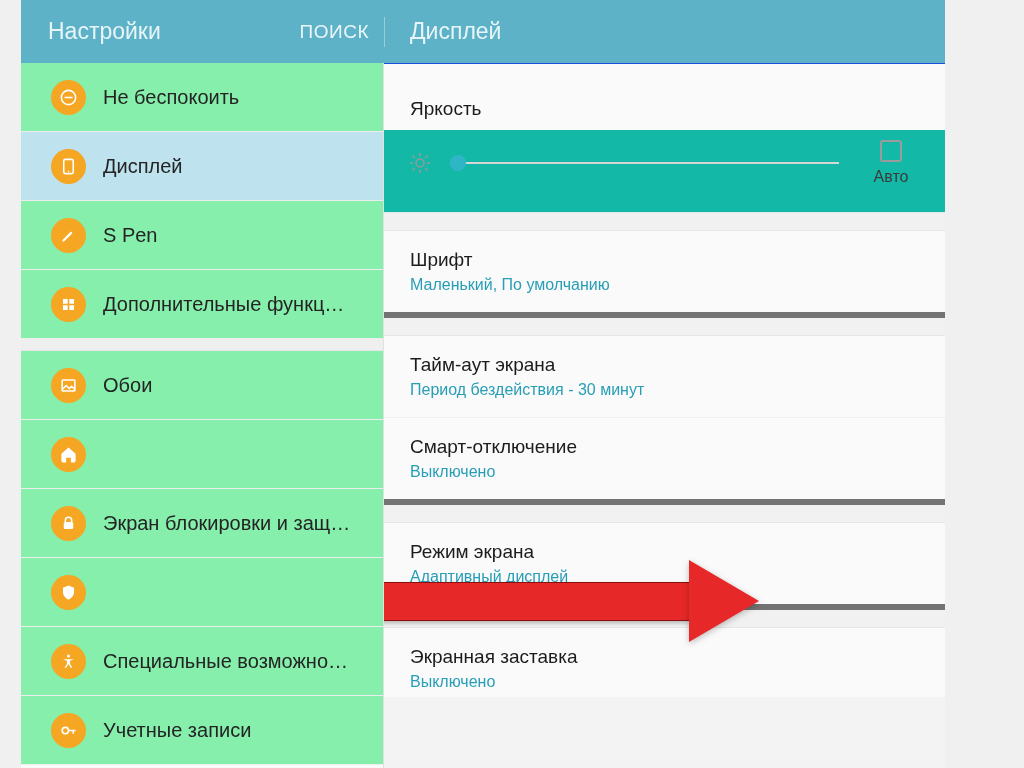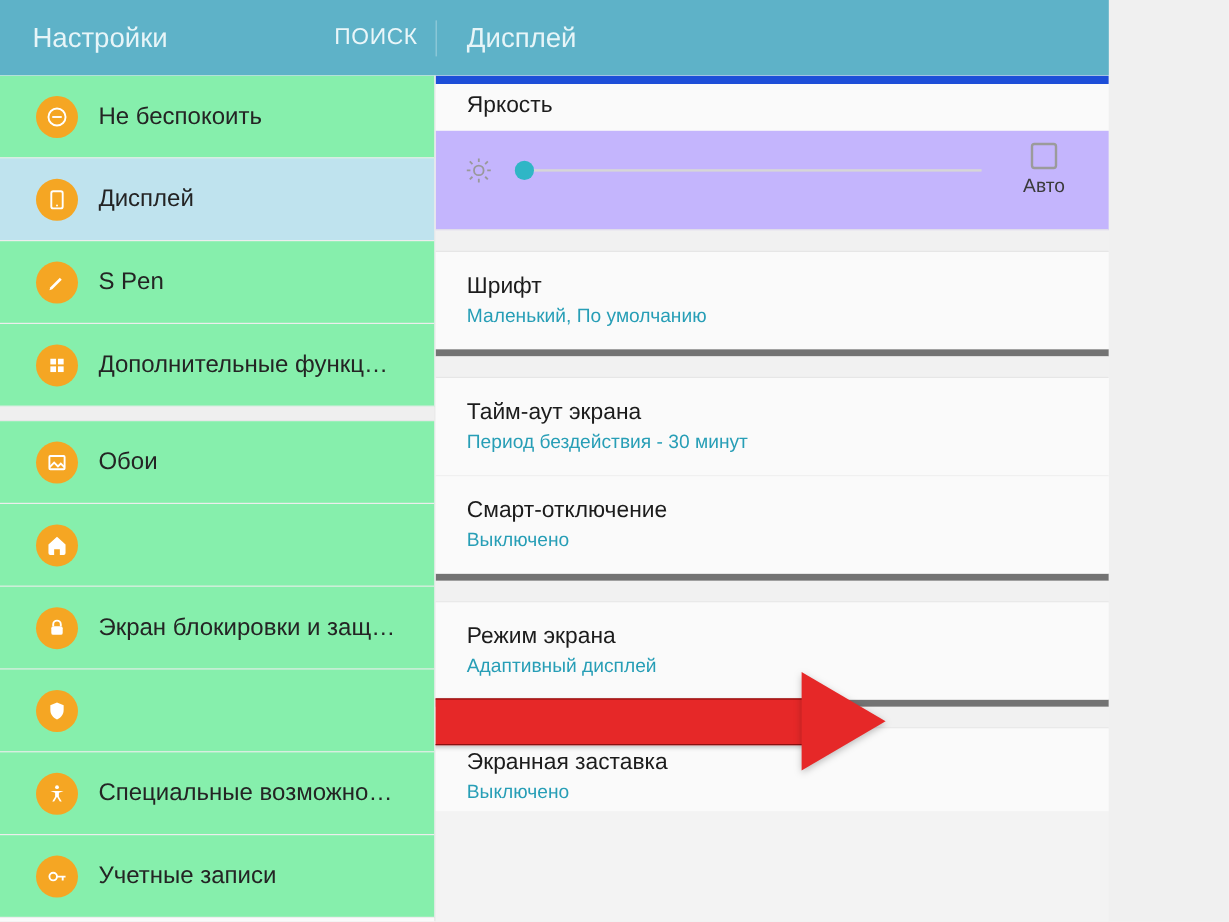--- a/index.html
+++ b/index.html
@@ -1,35 +1,35 @@
 <!DOCTYPE html>
 <html><head>
 <meta charset="utf-8">
 <style>
   * { margin:0; padding:0; box-sizing:border-box; font-family:Arial,Helvetica,sans-serif; }
   html,body { width:1024px; height:768px; overflow:hidden; background:#f0f0f0; }
-  .screen { width:924px; height:768px; display:flex; flex-direction:column; }
+  .screen { width:924px; height:768px; display:flex; flex-direction:column;margin-left:21px; }
   .topbar { height:63px; background:#5eb2c8; display:flex; align-items:center; color:#fff; }
   .topbar-left { width:363px; display:flex; align-items:center; justify-content:space-between; padding-left:27px; padding-right:15px; height:100%; }
   .topbar-title { font-size:23px; font-weight:400; color:#e7f5f8; }
   .topbar-search { font-size:19px; font-weight:400; color:#eaf6f9; letter-spacing:0.5px; }
   .topbar-divider { width:1px; height:30px; background:rgba(255,255,255,0.35); }
   .topbar-right { flex:1; padding-left:25px; display:flex; align-items:center; }
   .detail-title { font-size:23px; color:#e7f5f8; }
   .body { flex:1; display:flex; min-height:0; }
   .sidebar { width:363px; background:#fafafa; display:flex; flex-direction:column; overflow:hidden; border-right:1px solid #e0e0e0; }
   .side-item { display:flex; align-items:center; height:69px; padding-left:30px; border-bottom:1px solid #ededed; background:#86efac; cursor:pointer; }
   .side-item.selected { background:#bfe3ee; }
   .side-icon { width:35px; height:35px; border-radius:50%; display:flex; align-items:center; justify-content:center; margin-right:17px; flex:none; }
   .side-icon svg { width:19px; height:19px; fill:#fff; }
   .side-label { font-size:20px; color:#242424; white-space:nowrap; overflow:hidden; text-overflow:ellipsis; max-width:260px; }
   .side-gap { height:12px; background:#efefef; border-bottom:1px solid #e7e7e7; }
   .detail { flex:1; background:#f3f3f3; overflow:hidden; position:relative; }
-  .section-title { font-size:19px; color:#1c1c1c; padding:7px 26px 10px 26px; background:#fafafa; border-top:7px solid #1d4ed8; }
-  .brightness-row { display:flex; align-items:center; padding:10px 24px 26px 24px; background:#c4b5fd; border-bottom:1px solid #e6e6e6; }
+  .section-title { font-size:19px; color:#1c1c1c; padding:34px 26px 10px 26px; background:#fafafa; border-top:1px solid #1d4ed8; }
+  .brightness-row { display:flex; align-items:center; padding:10px 24px 26px 24px; background:#14b8a6; border-bottom:1px solid #e6e6e6; }
   .sun { width:24px; height:24px; margin-right:18px; flex:none; }
   .slider { position:relative; flex:1; height:24px; }
   .slider-track { position:absolute; left:0; right:0; top:50%; height:2px; background:#d6d6d6; transform:translateY(-50%); }
   .slider-thumb { position:absolute; top:50%; width:16px; height:16px; background:#2fb6c6; border-radius:50%; transform:translate(-50%,-50%); }
   .auto { width:60px; display:flex; flex-direction:column; align-items:center; margin-left:22px; }
   .checkbox { width:22px; height:22px; border:2px solid #9b9b9b; border-radius:3px; margin-bottom:6px; }
   .auto-label { font-size:16px; color:#3b3b3b; }
   .gap { height:17px; background:#f1f1f1; }
   .row { background:#fafafa; padding:18px 26px 18px 26px; border-bottom:1px solid #eeeeee; cursor:pointer; }
   .row:last-child { border-bottom:none; }

